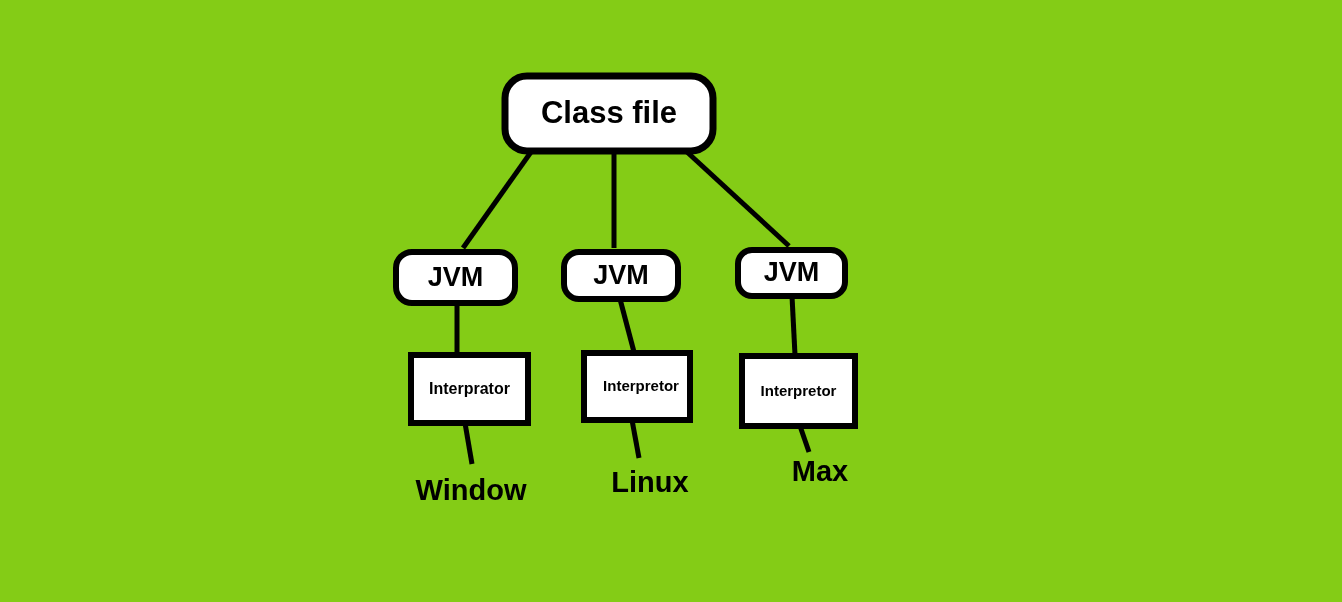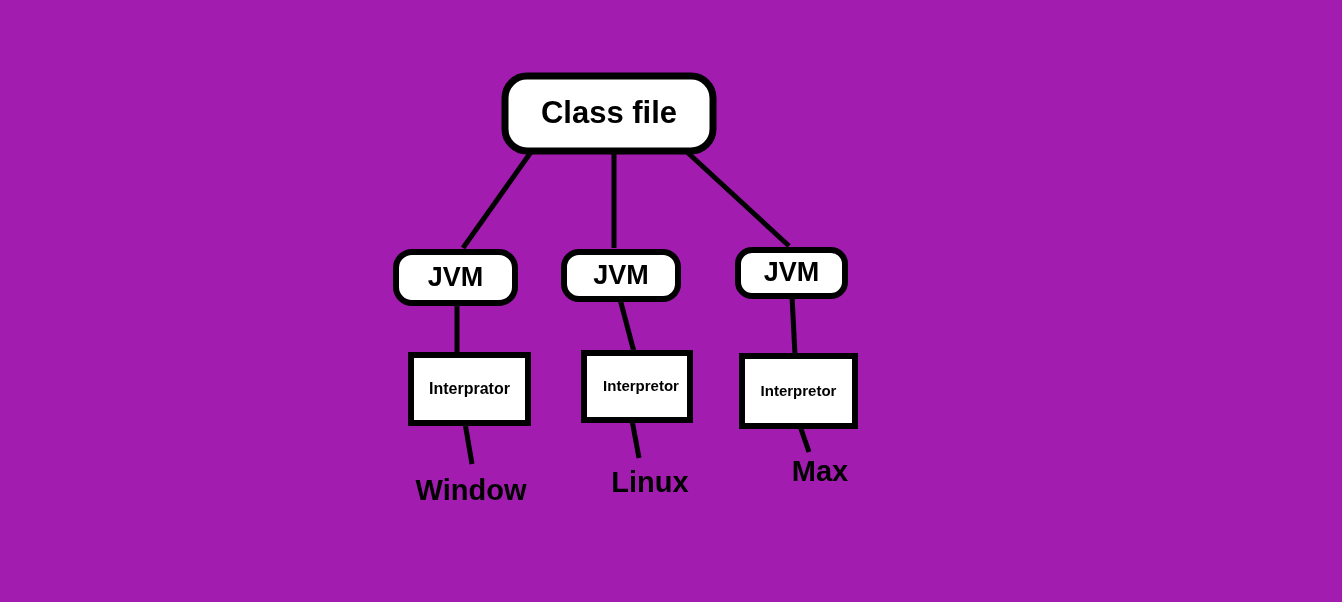--- a/index.html
+++ b/index.html
@@ -10,21 +10,21 @@
   body {
     width: 1342px;
     height: 602px;
     font-family: "Liberation Sans", sans-serif;
     overflow: hidden;
   }
   #diagram-root {
     position: relative;
     width: 1342px;
     height: 602px;
-    background: #a21caf;
+    background: #84cc16;
   }
   svg#diagram-canvas {
     position: absolute;
     top: 0;
     left: 0;
     width: 1342px;
     height: 602px;
     display: block;
   }
   .node-box {

